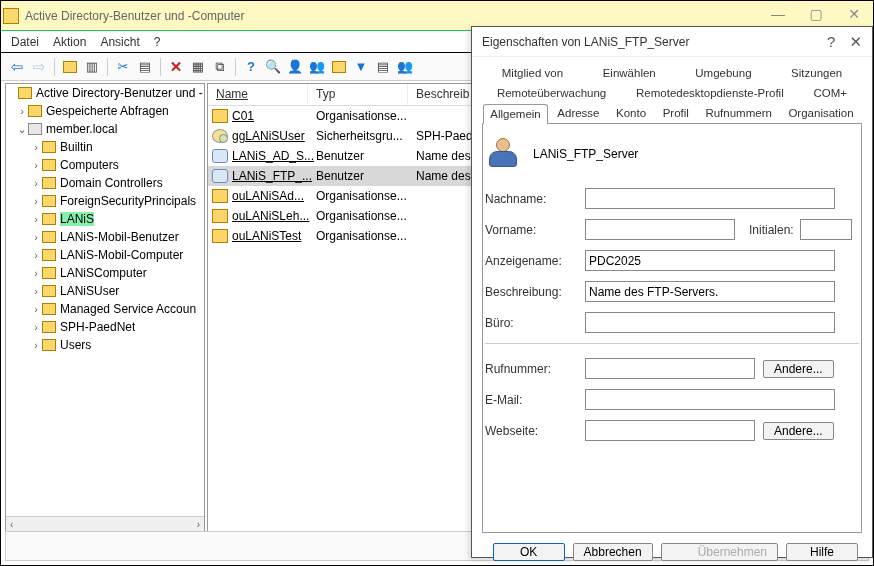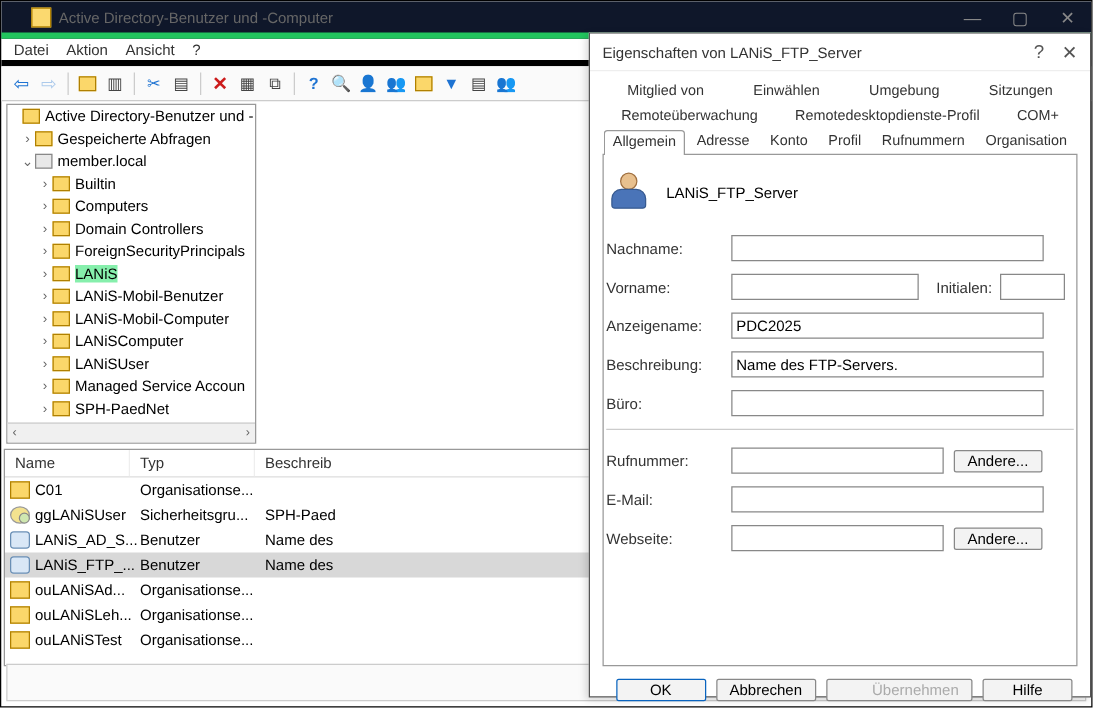--- a/index.html
+++ b/index.html
@@ -1,47 +1,47 @@
 <!DOCTYPE html>
 <html><head>
 <meta charset="utf-8">
 <style>
 * { box-sizing: border-box; font-family: "Segoe UI", Tahoma, sans-serif; font-size: 12px; }
 body { margin:0; background:#fff; width:874px; height:566px; position:relative; border:1px solid #000; overflow:hidden; }
 
 
-.titlebar { height:30px; background:#0f172a; border-bottom:5px solid #22c55e; display:flex; align-items:center; padding:0 24px; color:#666; }
+.titlebar { height:30px; background:#fef9c3; border-bottom:1px solid #22c55e; display:flex; align-items:center; padding:0 2px; color:#666; }
 .titlebar .icon { width:16px; height:16px; background:#fbd96f; border:1px solid #b08000; margin-right:6px; }
 .winbtns { position:absolute; right:0; top:0; display:flex; }
 .winbtn { width:38px; height:26px; display:flex; align-items:center; justify-content:center; color:#888; font-size:14px;}
-.menubar { height:22px; display:flex; align-items:center; gap:14px; padding:0 10px; color:#333; border-bottom:5px solid #000000;}
+.menubar { height:22px; display:flex; align-items:center; gap:14px; padding:0 10px; color:#333; border-bottom:1px solid #000000;}
 .menubar span { cursor:default; }
 .toolbar { height:28px; display:flex; align-items:center; gap:2px; padding:0 6px; background:#fafafa; border-bottom:1px solid #ccc;}
 .tbtn { width:20px; height:20px; display:flex; align-items:center; justify-content:center; font-size:13px; color:#444;}
 .tsep { width:1px; height:18px; background:#ccc; margin:0 3px;}
 .arrow-blue { color:#1e73d2; font-size:15px;}
 .red { color:#cc1c1c; font-weight:bold; font-size:15px;}
 .tyellow { width:14px;height:12px;background:#fbd76a;border:1px solid #b08000;}
 
-.body { display:flex; height:calc(100% - 80px - 30px);flex-direction:column; }
+.body { display:flex; height:calc(100% - 80px - 30px); }
 .tree { width:200px; border:1px solid #999; margin:2px 0 2px 4px; background:#fff; overflow:hidden; position:relative;}
 .node { display:flex; align-items:center; height:18px; white-space:nowrap; overflow:hidden; }
 .node .exp { width:12px; text-align:center; color:#666; font-size:11px;}
 .node .pad { display:inline-block; }
 .ficon { width:14px; height:12px; background:#fbd76a; border:1px solid #b08000; margin-right:4px; flex-shrink:0;}
 .ficon.domain { background:#e8e8e8; border-color:#888;}
 .node .lbl { overflow:hidden; text-overflow:ellipsis; }
 .hl-y { background:#86efac; }
 .tree-scroll { position:absolute; bottom:0; left:0; right:0; height:16px; background:#f0f0f0; display:flex; align-items:center; justify-content:space-between; border-top:1px solid #ccc;}
 .tree-scroll span{font-size:10px;color:#666;padding:0 4px;}
 
 .listwrap { flex:1; border:1px solid #999; margin:2px 4px 2px 2px; background:#fff; position:relative;}
 .cols { display:flex; height:22px; border-bottom:1px solid #ddd; }
 .col { padding:3px 8px; border-right:1px solid #eee; color:#333;}
-.c1{width:100px;} .c2{width:100px;} .c3{flex:1;}
+.c1{width:100px;text-decoration:underline;} .c2{width:100px;} .c3{flex:1;}
 .row { display:flex; height:20px; align-items:center; padding-left:4px;}
 .row.sel { background:#d8d8d8;}
 .row .ic { width:16px; height:14px; margin-right:4px; flex-shrink:0;}
 .ic-ou { background:#fbd76a; border:1px solid #b08000;}
 .ic-grp { background:#f3e28f; border:1px solid #999; border-radius:50%; position:relative;}
 .ic-grp::after{content:"";position:absolute;width:7px;height:7px;border-radius:50%;background:#cfe7b0;left:6px;top:4px;border:1px solid #888;}
 .ic-usr { background:#d9e7f6; border:1px solid #6a8fb5; border-radius:3px;}
 
 .statuswrap { position:absolute; left:4px; right:4px; bottom:4px; height:30px; border:1px solid #ccc; background:#fafafa;}
 

